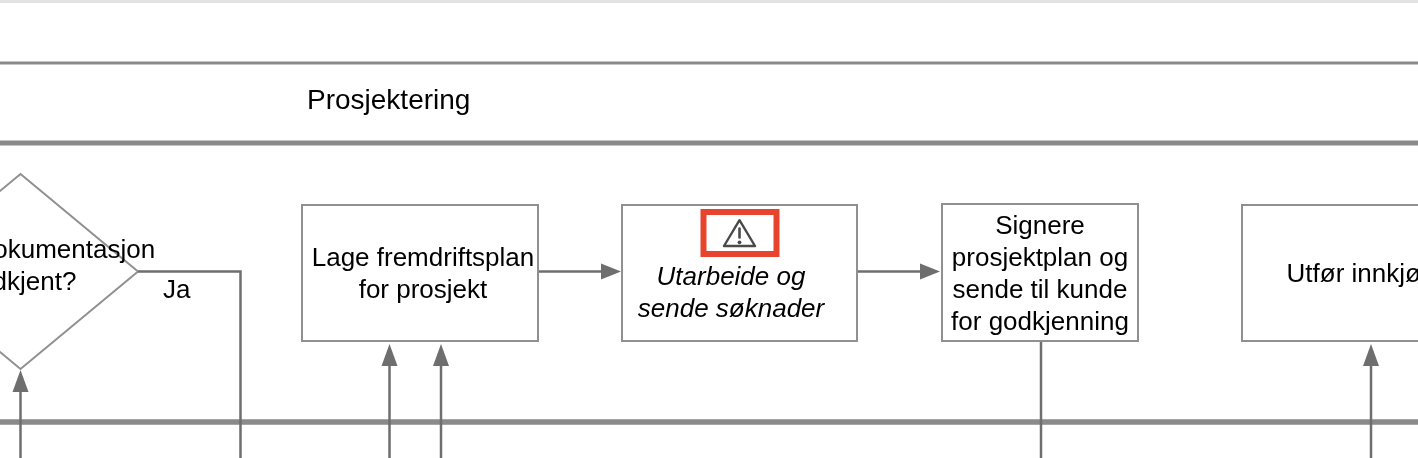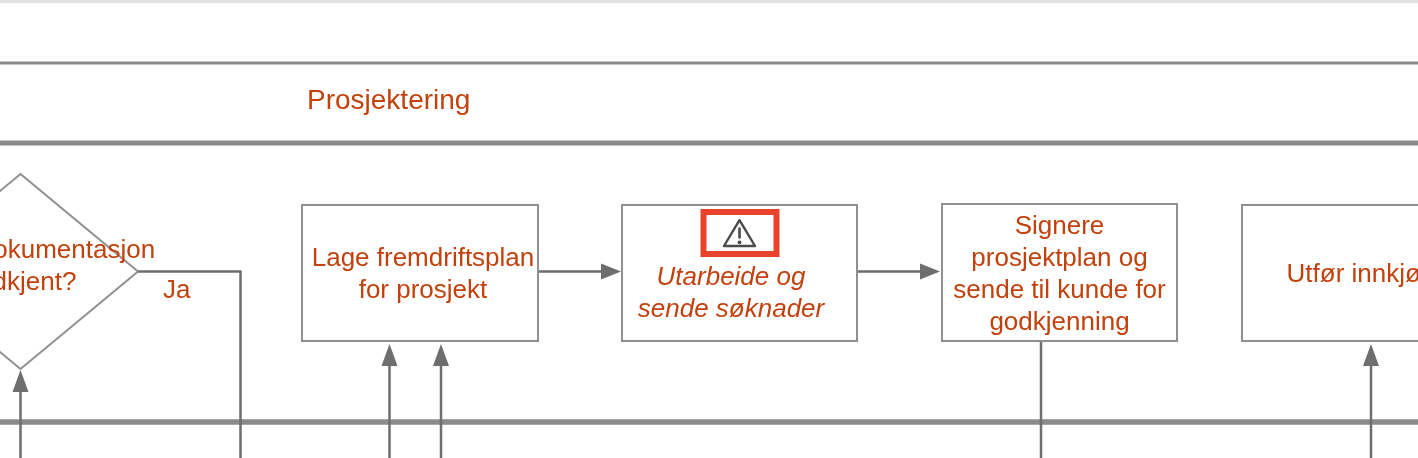--- a/index.html
+++ b/index.html
@@ -3,21 +3,21 @@
 <meta charset="utf-8">
 <style>
   html, body { margin: 0; padding: 0; background: #ffffff; }
   .canvas {
     position: relative;
     width: 1418px;
     height: 458px;
     overflow: hidden;
     background: #ffffff;
     font-family: "Liberation Sans", sans-serif;
-    color: #c2410c;
+    color: #000000;
   }
   .layer { position: absolute; left: 0; top: 0; z-index: 1; }
   .label { position: absolute; z-index: 2; white-space: nowrap; }
   .lane-title {
     left: 307px; top: 85px;
     font-size: 28px; line-height: 30px;
   }
   .ja-label {
     left: 163px; top: 233px;
     font-size: 26px; line-height: 30px; margin-top: 41px;
@@ -32,21 +32,21 @@
     position: absolute; z-index: 2;
     box-sizing: border-box;
     border: 2px solid #909090;
     background: #ffffff;
     display: flex; align-items: center; justify-content: center;
     text-align: center;
     font-size: 26px; line-height: 32px;
   }
   .box-plan   { left: 301px;  top: 204px; width: 238px; height: 138px; padding-left: 6px; }
   .box-apply  { left: 621px;  top: 204px; width: 237px; height: 138px; }
-  .box-sign   { left: 941px;  top: 203px; width: 237px; height: 139px; }
+  .box-sign   { left: 941px;  top: 203px; width: 198px; height: 139px; }
   .box-buy    { left: 1241px; top: 204px; width: 240px; height: 138px; }
   .box-apply .task-text {
     position: absolute; left: 0; right: 17px; bottom: 16px;
     text-align: center;
     font-style: italic;
   }
   .warn-badge {
     position: absolute; top: 3px; left: 50%;
     transform: translateX(-50%);
     box-sizing: border-box;

